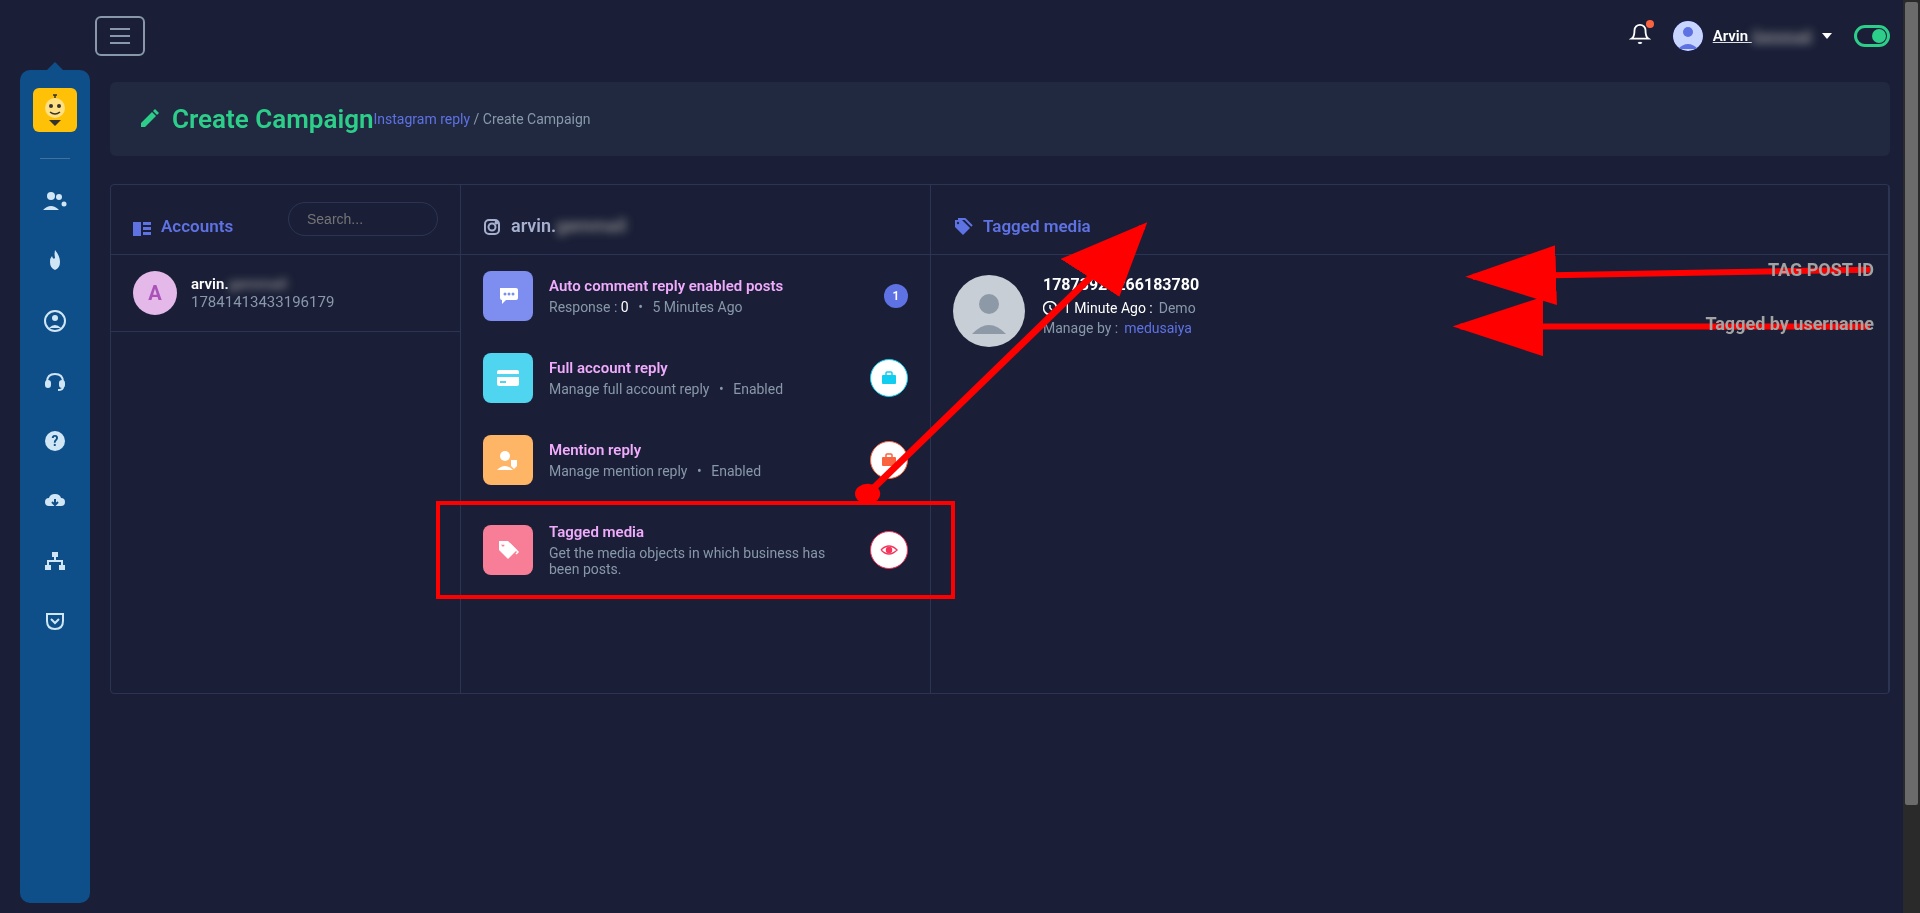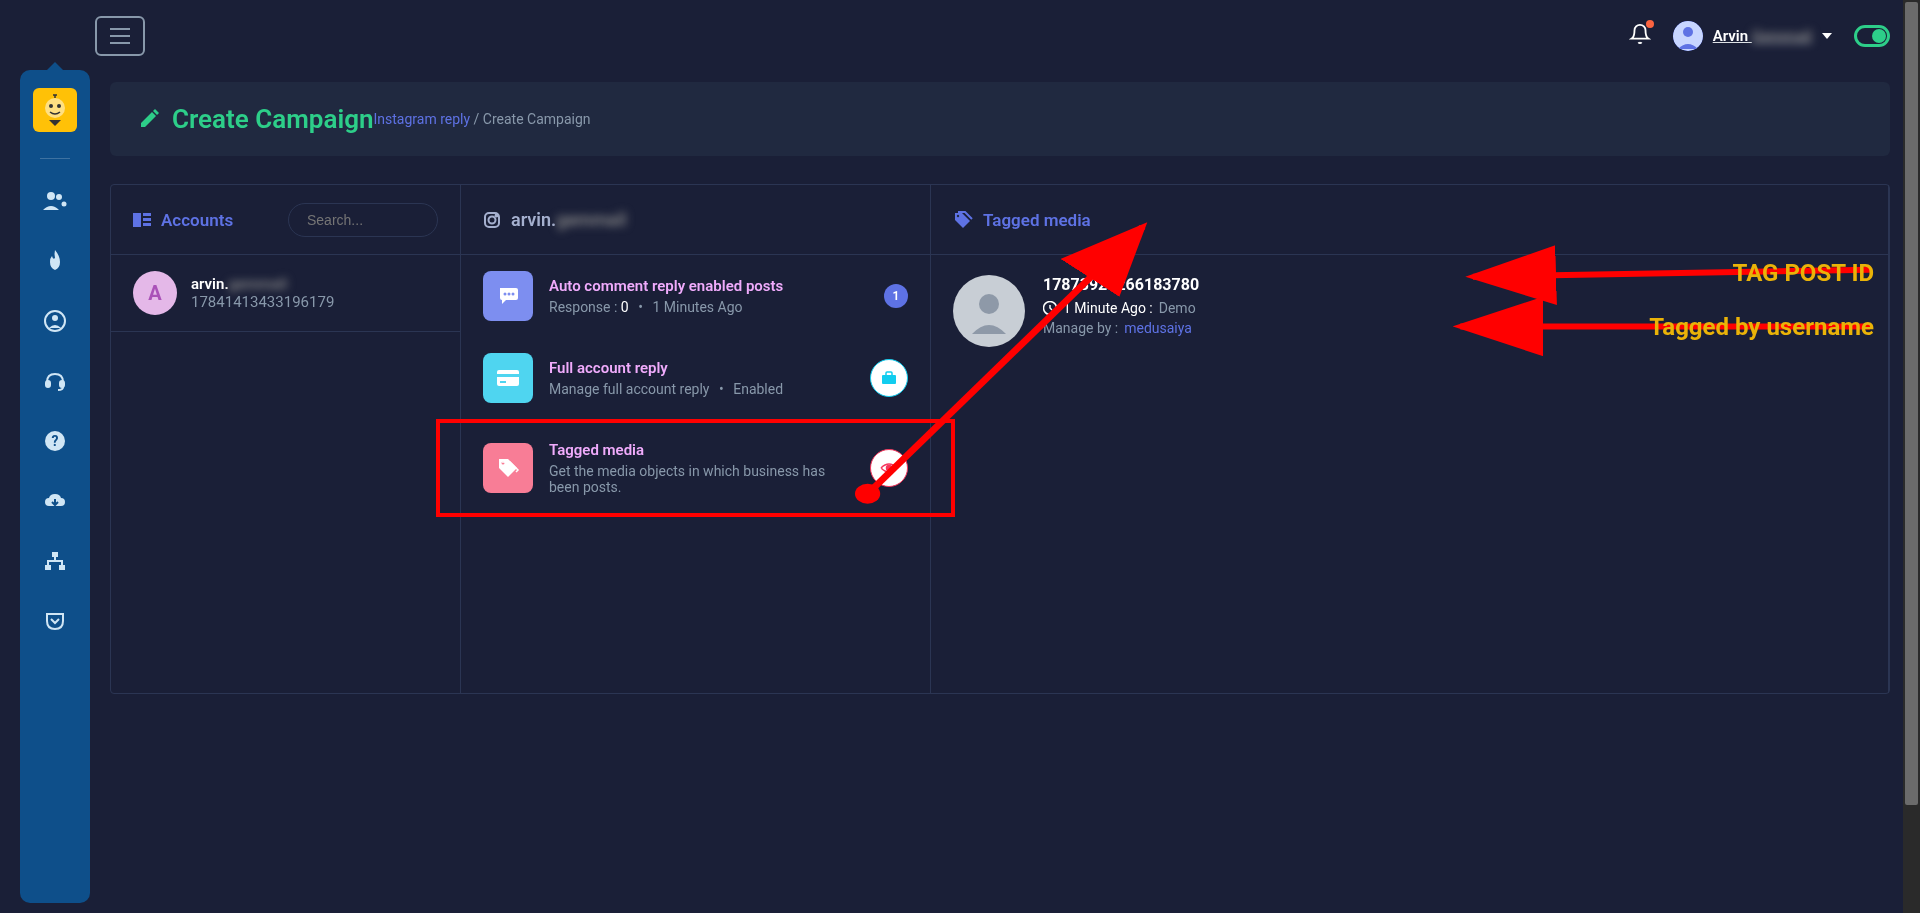--- a/index.html
+++ b/index.html
@@ -185,21 +185,21 @@
   border-radius: 4px;
   min-height: 510px;
 }
 .col {
   border-right: 1px solid #2b3553;
 }
 .col:last-child { border-right: none; }
 .col-header {
   padding: 18px 22px;
   display: flex;
-  align-items: center;
+  align-items: flex-end;
   gap: 10px;
   border-bottom: 1px solid #2b3553;
   height: 70px;
 }
 .col-header-label {
   color: #5e72e4;
   font-weight: 600;
   font-size: 17px;
 }
 .col-header-insta {
@@ -306,23 +306,23 @@
 
 .red-highlight {
   border: 4px solid #ff0000;
 }
 
 .annotations {
   position: absolute;
   pointer-events: none;
 }
 .anno-text {
-  color: #eab308;
+  color: #a3a3a3;
   font-weight: 700;
-  font-size: 24px;
+  font-size: 18px;
   white-space: nowrap;
 }
 
 .scrollbar-track {
   position: fixed;
   right: 0;
   top: 0;
   width: 17px;
   height: 100%;
   background: #2a2a2a;
@@ -497,21 +497,21 @@
               <circle cx="9" cy="10" r="1.5" fill="#7d8ef0"></circle>
               <circle cx="13" cy="10" r="1.5" fill="#7d8ef0"></circle>
               <circle cx="17" cy="10" r="1.5" fill="#7d8ef0"></circle>
             </svg>
         </div>
         <div class="feature-texts">
           <div class="feature-title">Auto comment reply enabled posts</div>
           <div class="feature-sub">
             <span>Response :</span> <span style="color:#fff;">0</span>
             <span style="margin:0 6px;">•</span>
-            <span>1 Minutes Ago</span>
+            <span>5 Minutes Ago</span>
           </div>
         </div>
         <div class="feature-badge">1</div>
       </div>
 
       <div class="feature-row">
         <div class="feature-icon-box" style="background:#4fd5f0;">
           <svg width="26" height="20" viewBox="0 0 26 20" fill="#fff">
               <rect x="2" y="2" width="22" height="16" rx="2"></rect>
               <rect x="2" y="6" width="22" height="3" fill="#4fd5f0"></rect>
@@ -527,20 +527,43 @@
           </div>
         </div>
         <div class="circle-action" style="border-color:#11cdef;">
           <svg width="16" height="14" viewBox="0 0 16 14" fill="#11cdef">
               <rect x="1" y="4" width="14" height="9" rx="1"></rect>
               <path d="M5 4 L5 2 Q5 1 6 1 L10 1 Q11 1 11 2 L11 4" fill="none" stroke="#11cdef" stroke-width="1.5"></path>
             </svg>
         </div>
       </div>
 
+      <div class="feature-row">
+        <div class="feature-icon-box" style="background:#ffb566;">
+          <svg width="26" height="24" viewBox="0 0 26 24" fill="#fff">
+              <circle cx="10" cy="8" r="5"></circle>
+              <path d="M2 22 Q10 14 18 22 Z"></path>
+              <path d="M16 12 L22 12 L22 18 L19 21 L16 18 Z" fill="#fff"></path>
+            </svg>
+        </div>
+        <div class="feature-texts">
+          <div class="feature-title">Mention reply</div>
+          <div class="feature-sub">
+            <span>Manage mention reply</span>
+            <span style="margin:0 6px;">•</span>
+            <span>Enabled</span>
+          </div>
+        </div>
+        <div class="circle-action" style="border-color:#fb6340;">
+          <svg width="16" height="14" viewBox="0 0 16 14" fill="#fb6340">
+              <rect x="1" y="4" width="14" height="9" rx="1"></rect>
+              <path d="M5 4 L5 2 Q5 1 6 1 L10 1 Q11 1 11 2 L11 4" fill="none" stroke="#fb6340" stroke-width="1.5"></path>
+            </svg>
+        </div>
+      </div>
 
       <div style="position:relative;">
         <div style="position:absolute; left:-25px; right:-25px; top:0; bottom:0; pointer-events:none;" class="red-highlight"></div>
         <div class="feature-row" style="padding-top:22px;padding-bottom:22px;">
           <div class="feature-icon-box" style="background:#f87d96;">
             <svg width="24" height="24" viewBox="0 0 24 24" fill="#fff">
                 <path d="M3 3 L12 3 L21 12 L12 21 L3 12 Z"></path>
                 <circle cx="7" cy="7" r="1.5" fill="#f87d96"></circle>
                 <path d="M6 6 L14 6 L22 14 L20 16" fill="none" stroke="#fff" stroke-width="1.5"></path>
               </svg>

